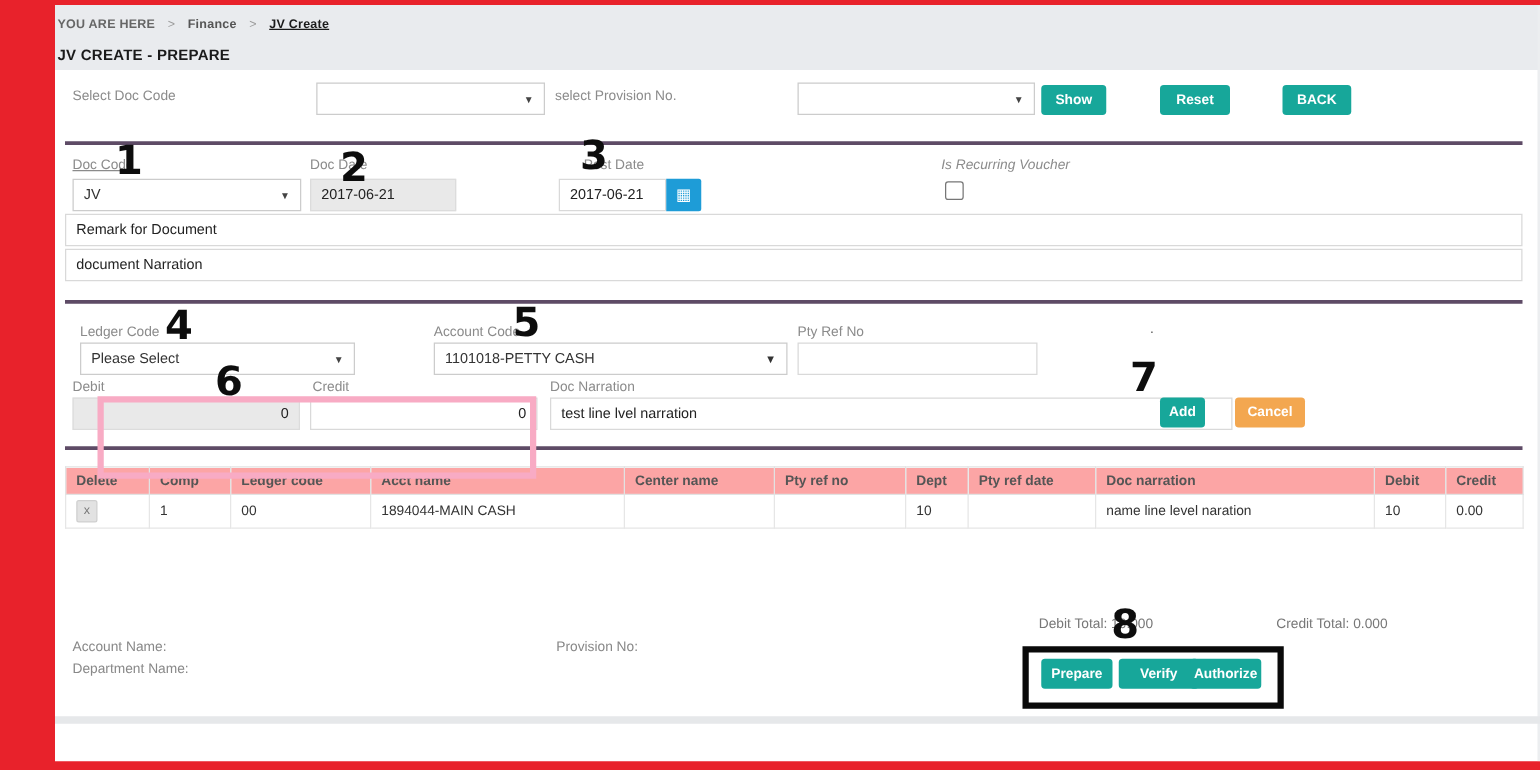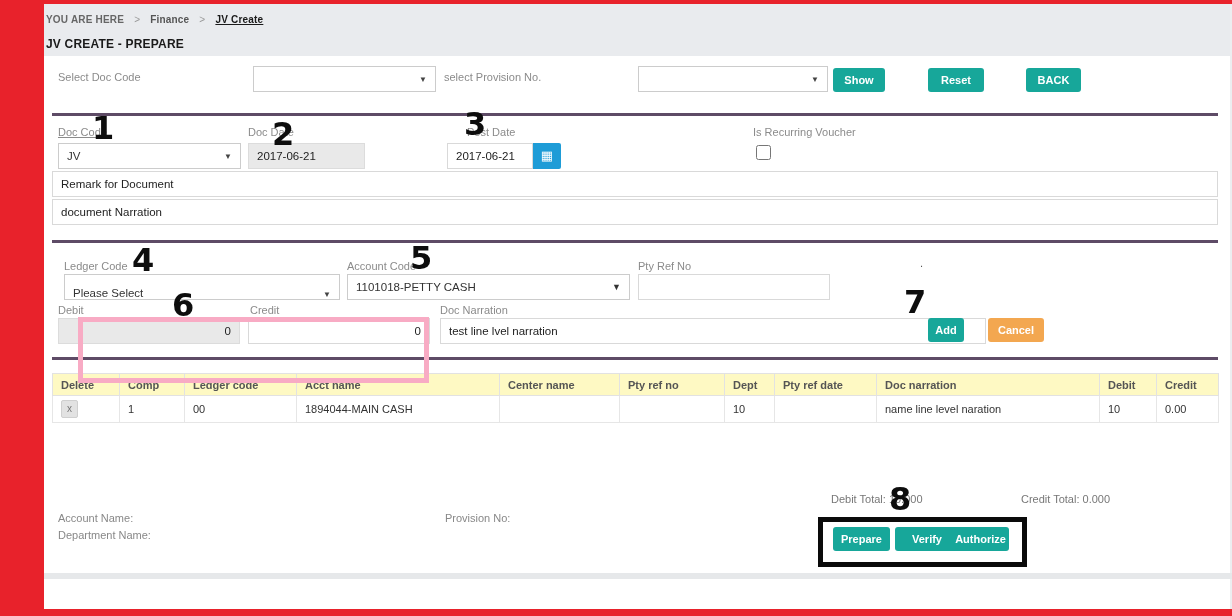--- a/index.html
+++ b/index.html
@@ -32,21 +32,21 @@
   .btn.teal { background:#17a79a; }
   .btn.orange { background:#f3a750; }
 
   .divider { height:3px; background:#5e4b66; }
 
   .calbtn { width:28px; height:26px; background:#1e9cd7; border:none; border-radius:0 2px 2px 0;
             color:#fff; font-size:13px; line-height:26px; text-align:center; cursor:pointer; }
   .chk { width:15px; height:15px; border:1px solid #b9b9b9; border-radius:2px; background:#fff; cursor:pointer; }
 
   table.grid { border-collapse:collapse; table-layout:fixed; width:1166px; background:#fff; }
-  table.grid th { background:#fef9c3; border:1px solid #e2e2e2; font-size:11px; font-weight:bold;
+  table.grid th { background:#fca5a5; border:1px solid #e2e2e2; font-size:11px; font-weight:bold;
                   color:#555; text-align:left; padding:4px 8px; height:22px; white-space:nowrap; overflow:hidden; }
   table.grid td { border:1px solid #e6e6e6; font-size:11px; color:#333; padding:4px 8px; height:27px;
                   white-space:nowrap; overflow:hidden; }
   .xbtn { width:17px; height:18px; background:#e2e2e2; border:1px solid #cfcfcf; border-radius:2px;
           color:#777; font-size:10px; line-height:16px; text-align:center; cursor:pointer; }
 
   .note { font-size:32px; font-weight:bold; color:#0d0d0d; z-index:30;
           font-family:"DejaVu Sans","Liberation Sans",sans-serif; line-height:1; }
   .pinkbox { left:34px; top:313px; width:351px; height:66px; border:5px solid #f8abc4; z-index:20; }
   .blackbox { left:774px; top:513px; width:209px; height:50px; border:5px solid #0a0a0a; z-index:20; }
@@ -92,30 +92,30 @@
   <div class="abs lbl" style="left:14px;top:122px;text-decoration:underline;">Doc Code</div>
   <div class="abs sel" style="left:14px;top:139px;width:183px;">
     <span>JV</span>
     <span class="arrow">▼</span>
   </div>
   <div class="abs lbl" style="left:204px;top:122px;">Doc Date</div>
   <input class="abs inp gray" style="left: 204px; top: 139px; width: 117px;" readonly="" value="2017-06-21">
   <div class="abs lbl" style="left:423px;top:122px;">Post Date</div>
   <input class="abs inp" style="left: 403px; top: 139px; width: 86px;" value="2017-06-21">
   <button class="abs calbtn" style="left:489px;top:139px;">▦</button>
-  <div class="abs lbl" style="left:709px;top:122px;">Is Recurring Voucher</div>
+  <div class="abs lbl" style="left:709px;top:122px;font-style:italic;">Is Recurring Voucher</div>
   <input type="checkbox" class="abs chk" style="left: 712px; top: 141px;">
 
   <input class="abs inp" style="left: 8px; top: 195px; width: 1166px;" value="document Narration">
   <input class="abs inp" style="left: 8px; top: 167px; width: 1166px;" value="Remark for Document">
 
   <div class="abs divider" style="left:8px;top:236px;width:1166px;"></div>
 
   <div class="abs lbl" style="left:20px;top:256px;">Ledger Code</div>
-  <div class="abs sel" style="left:20px;top:270px;width:276px;align-items:flex-end;">
+  <div class="abs sel" style="left:20px;top:270px;width:220px;">
     <span>Please Select</span>
     <span class="arrow">▼</span>
   </div>
   <div class="abs lbl" style="left:303px;top:256px;">Account Code</div>
   <div class="abs sel" style="left:303px;top:270px;width:283px;">
     <span>1101018-PETTY CASH</span>
     <span class="arrow" style="font-size:9px;color:#333;">▼</span>
   </div>
   <div class="abs lbl" style="left:594px;top:256px;">Pty Ref No</div>
   <input class="abs inp" style="left: 594px; top: 270px; width: 192px;" value="">

